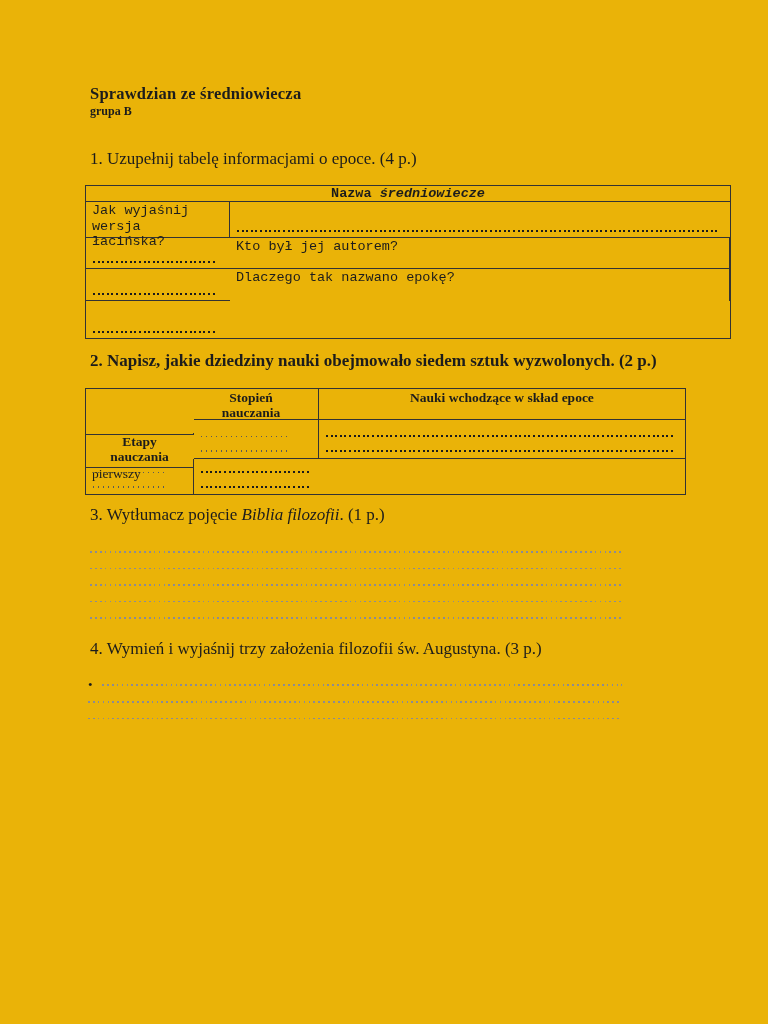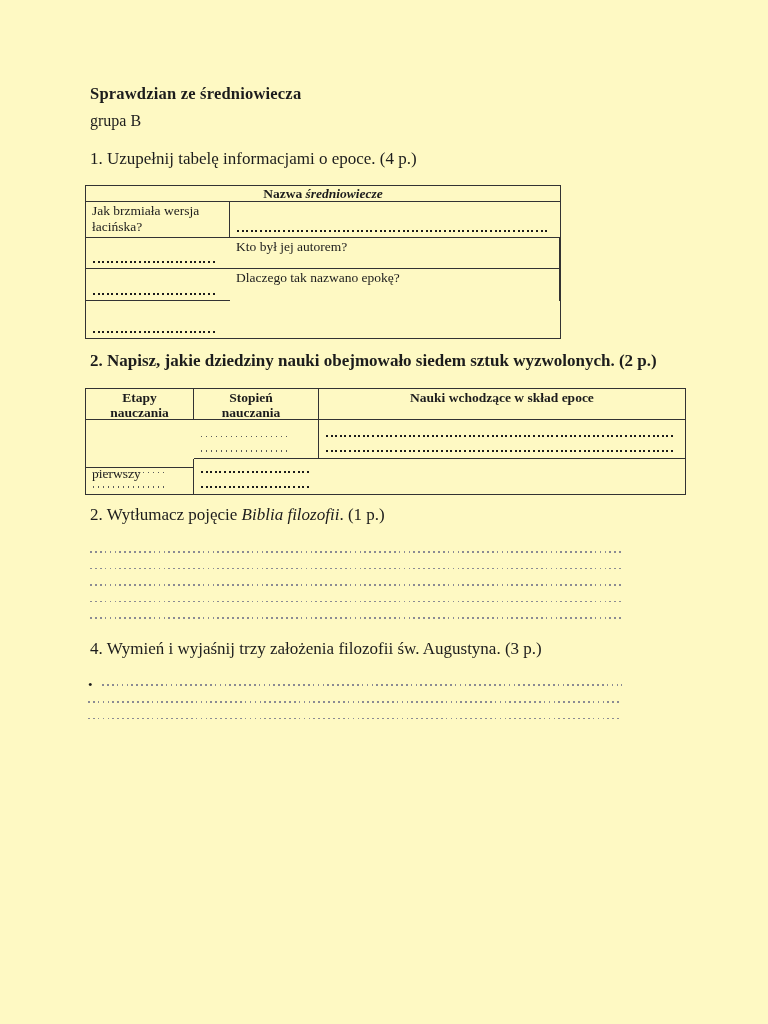--- a/index.html
+++ b/index.html
@@ -1,36 +1,37 @@
 <!DOCTYPE html>
 <html><head>
 <meta charset="utf-8">
 <style>
   * { margin: 0; padding: 0; box-sizing: border-box; }
   html, body { background: #ffffff; }
   .page {
     position: relative;
     width: 768px;
     height: 1024px;
-    background: #fef9c3;
+    background: #eab308;
     font-family: "Liberation Serif", "DejaVu Serif", serif;
     color: #1c1c1c;
     overflow: hidden;
   }
   .abs { position: absolute; }
 
   .doc-title {
     left: 90px; top: 84px;
     font-size: 16.5px;
     font-weight: bold;
     letter-spacing: 0.2px;
   }
   .doc-group {
-    left: 90px; top: 112px;
-    font-size: 16px;
+    left: 90px; top: 104px;
+    font-size: 12px;
+    font-weight: bold;
   }
   .question {
     font-size: 17px;
     line-height: 17px;
     white-space: nowrap;
   }
   #q1 { left: 90px; top: 150px; }
   #q2 { left: 90px; top: 352px; font-weight: bold; }
   #q3 { left: 90px; top: 506px; }
   #q4 { left: 90px; top: 640px; text-align: right; }
@@ -45,26 +46,27 @@
     background-image: repeating-linear-gradient(to right, #5a5a5a 0 1.2px, transparent 1.2px 5px);
   }
   .dots-answer {
     height: 1.6px;
     background-image: repeating-linear-gradient(to right, #8b8b93 0 1.7px, transparent 1.7px 4.9px);
   }
 
   
   #table1 {
     left: 85px; top: 185px;
-    width: 476px;
+    width: 646px;
     border: 1.7px solid #333;
     display: grid;
     grid-template-columns: 144px 1fr;
     grid-template-rows: 16px 36px 31px 32px 37px;
     font-size: 13.5px;
+    font-family: Liberation Mono, monospace;
   }
   #table1 .t1-header {
     grid-column: 1 / 3;
     border-bottom: 1.7px solid #333;
     text-align: center;
     font-weight: bold;
     line-height: 15px;
   }
   #table1 .t1-label {
     border-right: 1.3px solid #333;
@@ -92,21 +94,21 @@
   #table2 .t2-head {
     border-bottom: 1.7px solid #333;
     font-weight: bold;
     text-align: center;
     line-height: 15px;
     display: flex;
     align-items: flex-start;
     justify-content: center;
     padding-top: 1px;
   }
-  #table2 .t2-head.c1 { padding-left: 10px; padding-right: 10px; }
+  #table2 .t2-head.c1 { padding-left: 10px; padding-right: 10px; margin-top: 44px; }
   #table2 .t2-head.c2 { padding-left: 14px; padding-right: 24px; }
   #table2 .cr { border-right: 1.3px solid #333; }
   #table2 .rb2 { border-bottom: 1.3px solid #333; }
   #table2 .t2-label {
     padding: 1px 6px;
     line-height: 15.5px;
     margin-top: 45px;
   }
   #table2 .t2-dots {
     display: flex;
@@ -147,21 +149,21 @@
 <div class="page">
 
   <div class="abs doc-title">Sprawdzian ze średniowiecza</div>
   <div class="abs doc-group">grupa B</div>
 
   <div class="abs question" id="q1">1. Uzupełnij tabelę informacjami o epoce. (4 p.)</div>
 
   <div class="abs" id="table1">
     <div class="t1-header"><span>Nazwa </span><i>średniowiecze</i></div>
 
-    <div class="t1-label rb">Jak brzmiała wersja łacińska?</div>
+    <div class="t1-label rb">Jak wyjaśnij wersja łacińska?</div>
     <div class="t1-answer rb">
         <div class="dots-bold"></div>
       </div>
 
     <div class="t1-answer rb">
         <div class="dots-bold"></div>
       </div>
 
     <div class="t1-label rb">Kto był jej autorem?</div>
     <div class="t1-answer rb">
@@ -194,21 +196,21 @@
     <div class="t2-dots mid cr">
       <div class="dots-light"></div>
       <div class="dots-light"></div>
     </div>
     <div class="t2-dots wide">
       <div class="dots-bold"></div>
       <div class="dots-bold"></div>
     </div>
   </div>
 
-  <div class="abs question" id="q3"><span>2. Wytłumacz pojęcie </span><i>Biblia filozofii</i><span>. (1 p.)</span></div>
+  <div class="abs question" id="q3"><span>3. Wytłumacz pojęcie </span><i>Biblia filozofii</i><span>. (1 p.)</span></div>
 
   <div class="abs" id="q3-lines">
     <div class="dots-answer ansline"></div>
     <div class="dots-answer ansline"></div>
     <div class="dots-answer ansline"></div>
     <div class="dots-answer ansline"></div>
     <div class="dots-answer ansline"></div>
   </div>
 
   <div class="abs question" id="q4">4. Wymień i wyjaśnij trzy założenia filozofii św. Augustyna. (3 p.)</div>

